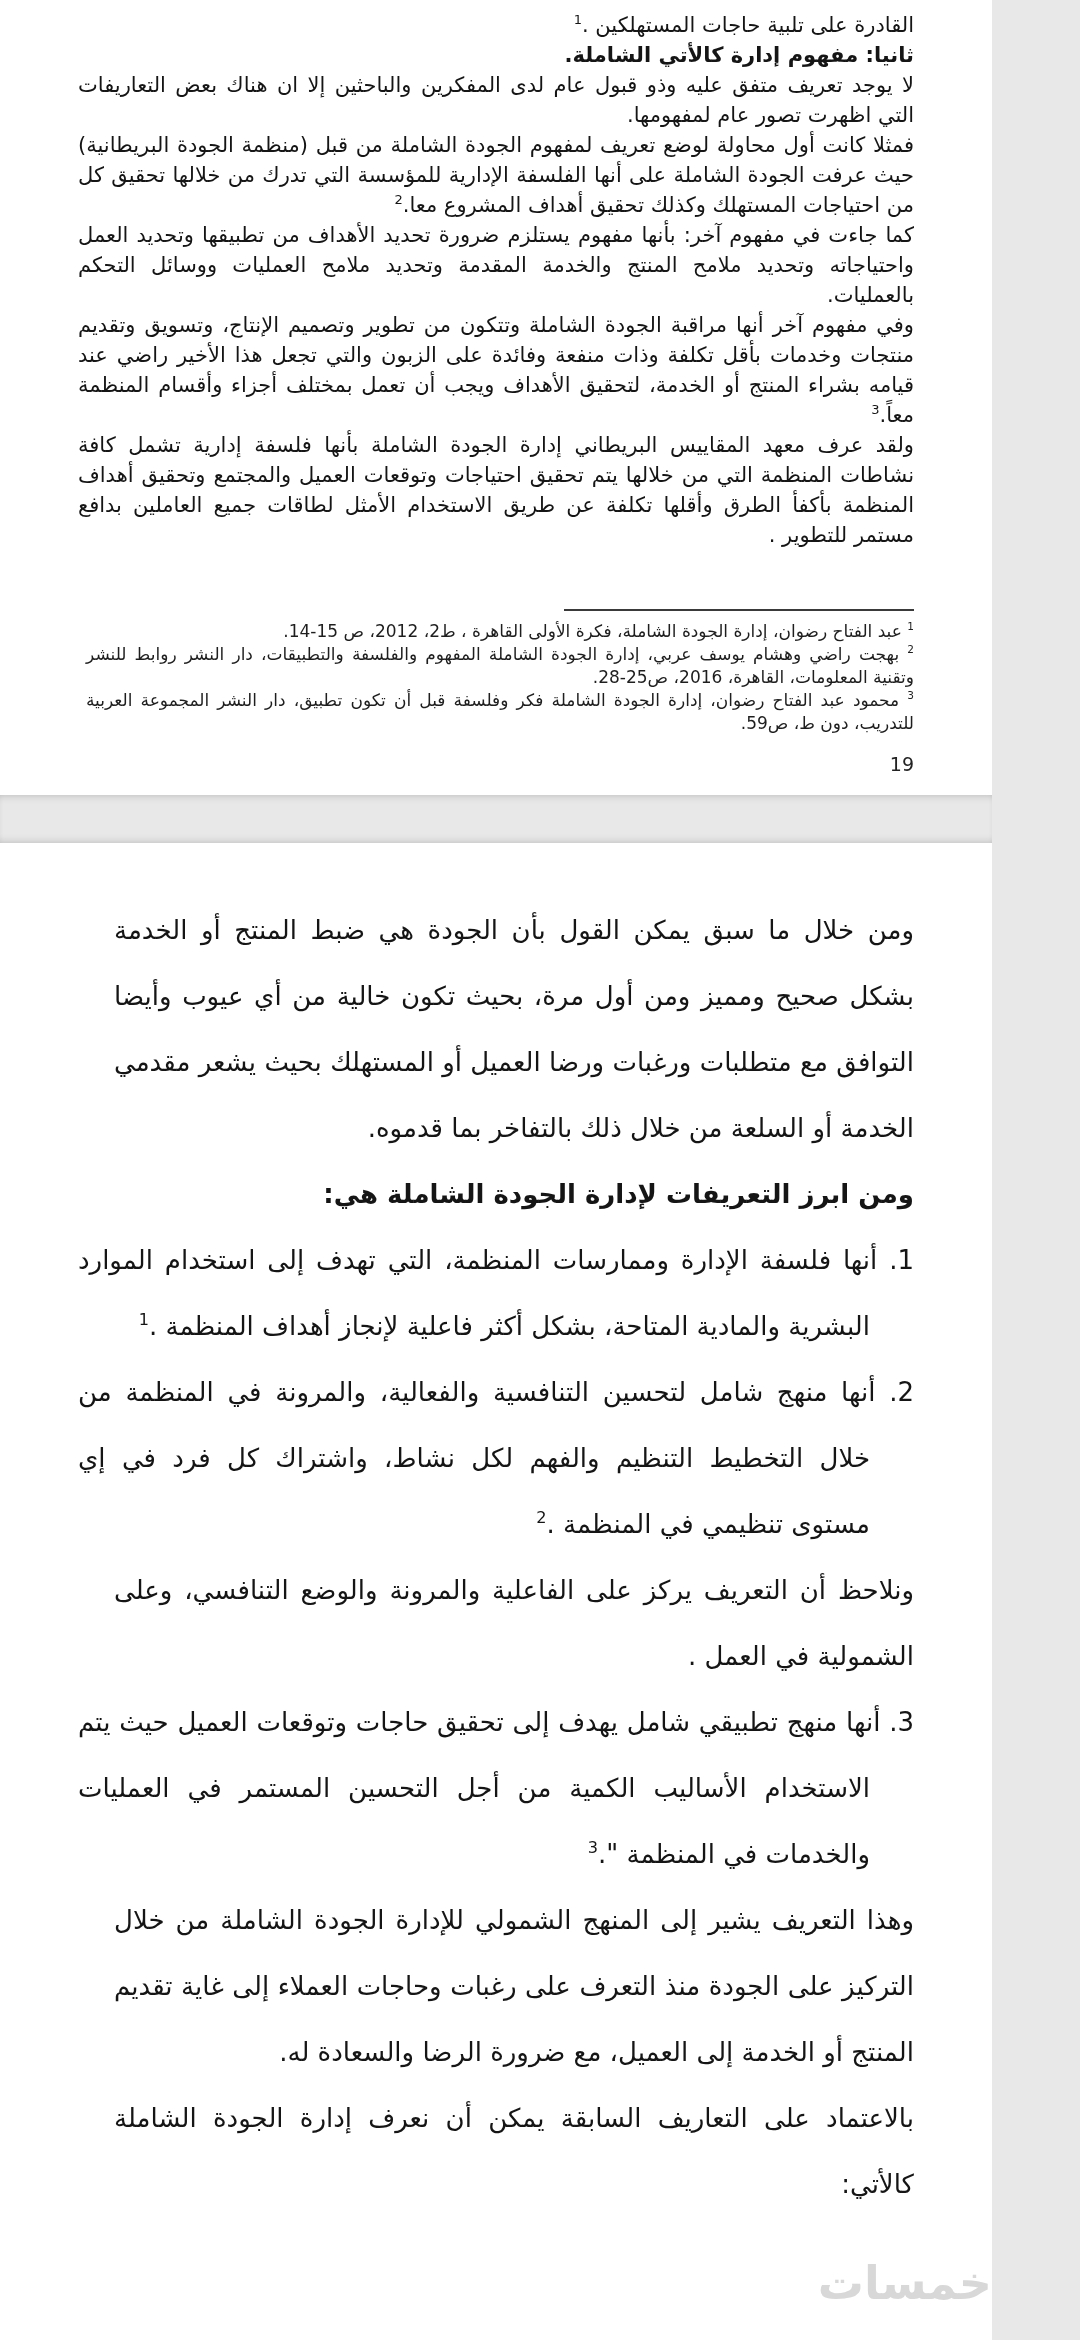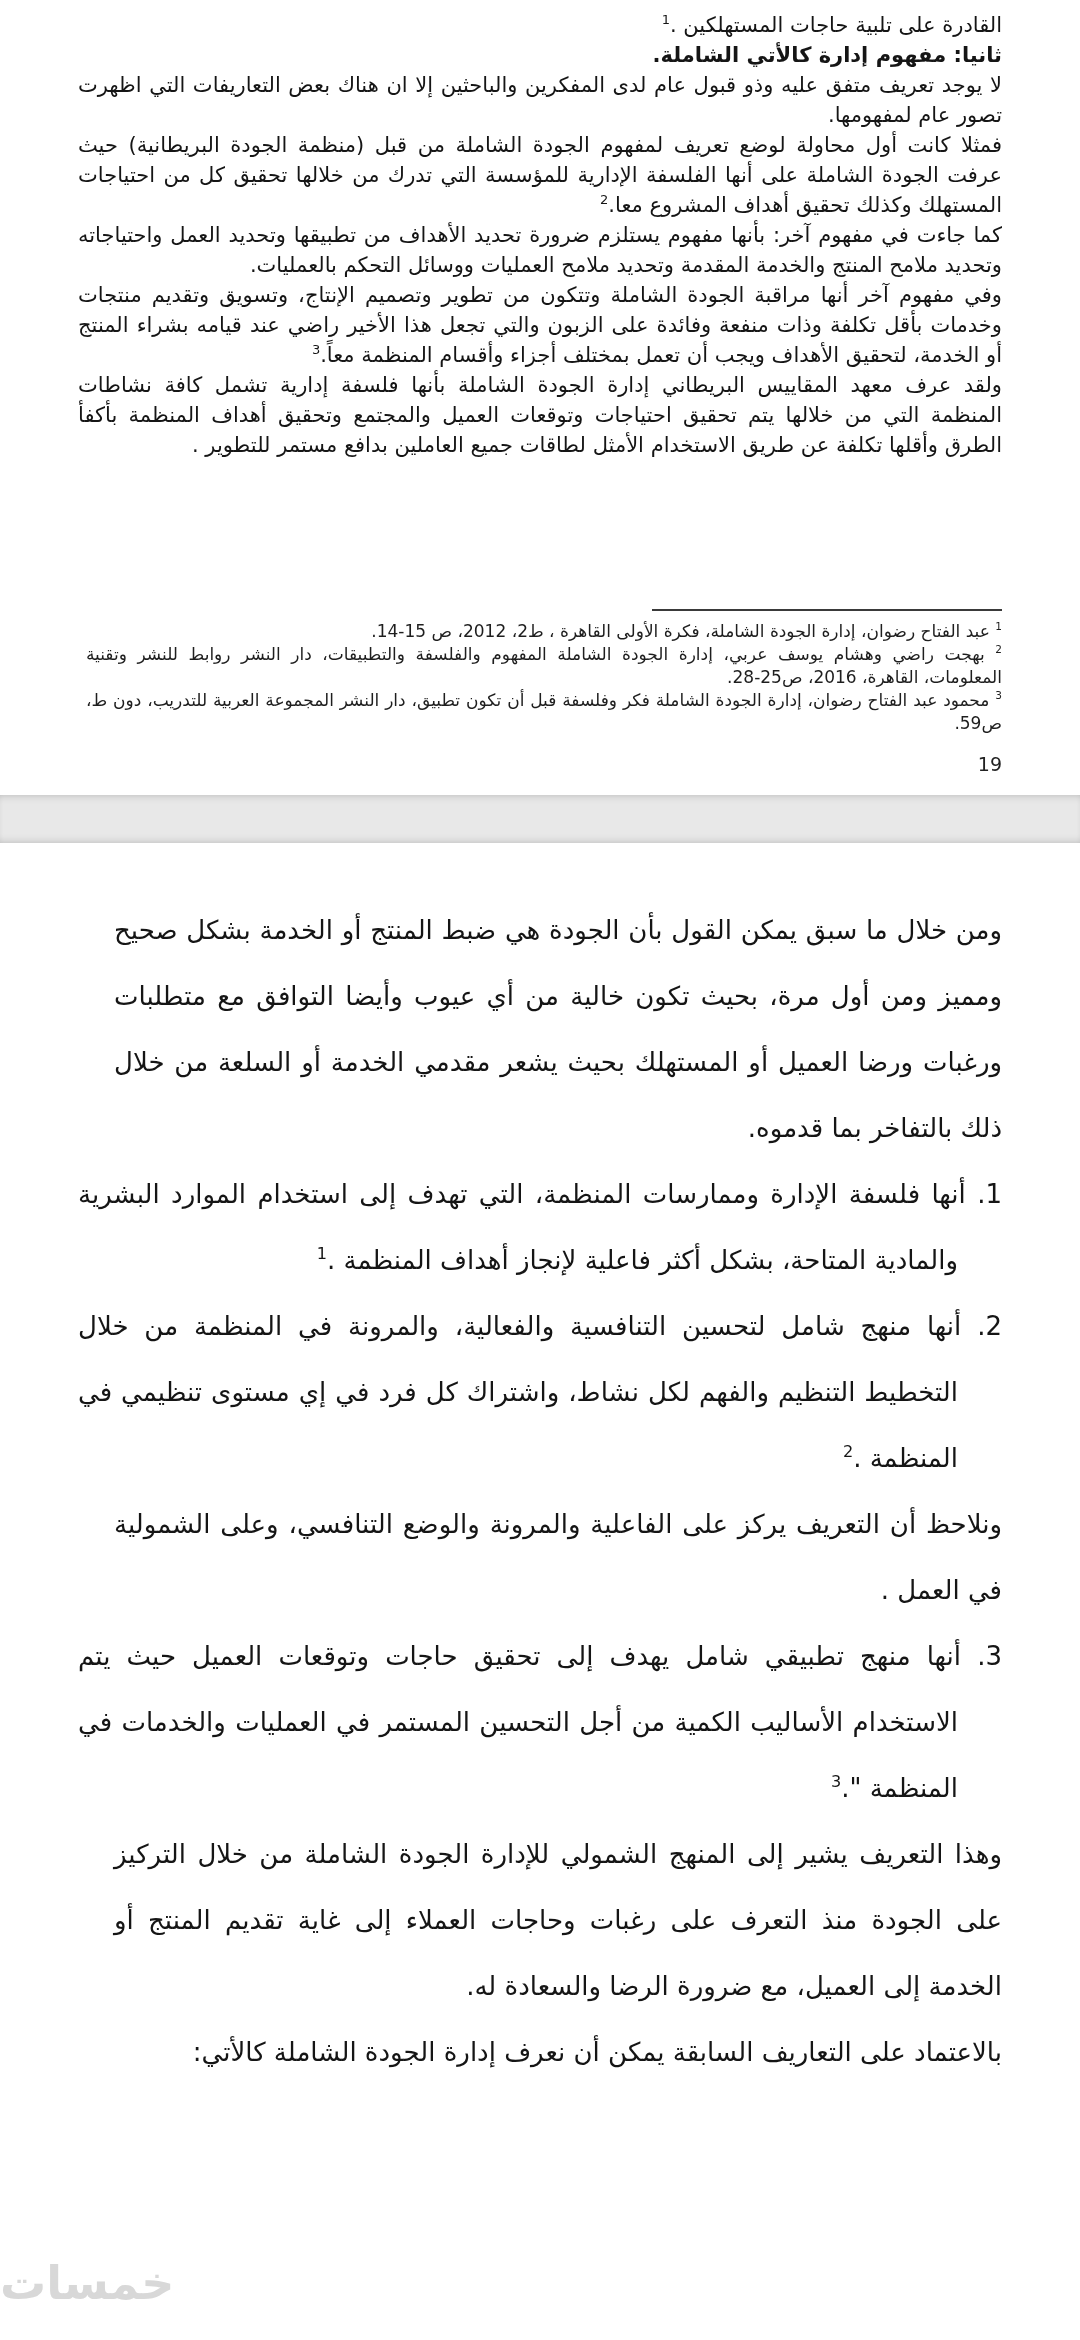--- a/index.html
+++ b/index.html
@@ -2,21 +2,21 @@
 <html lang="ar"><head>
 <meta charset="utf-8">
 <style>
   * { margin: 0; padding: 0; box-sizing: border-box; }
   html, body { background: #e8e8e8; }
   body {
     width: 1080px; height: 2340px;
     font-family: "DejaVu Sans", sans-serif;
     color: #151515;
   }
-  .screen { width: 1080px; height: 2340px; overflow: hidden; display: flex; flex-direction: column; }
+  .screen { width: 992px; height: 2340px; overflow: hidden; display: flex; flex-direction: column; }
   .page { background: #ffffff; direction: rtl; }
 
   
   .page--one {
     height: 795px; flex: 0 0 auto;
     padding: 10px 78px 16px 78px;
     display: flex; flex-direction: column;
     font-size: 21px; line-height: 30px;
     box-shadow: 0 1px 3px rgba(0,0,0,.18);
   }
@@ -40,21 +40,21 @@
     flex: 1 1 auto; position: relative;
     padding: 54px 78px 0 78px;
     font-size: 26px; line-height: 66px;
   }
   .page--two p { text-align: justify; margin-left: 36px; }
   .heading2 { font-size: 26px; font-weight: bold; line-height: 66px; }
   .list-item { padding-right: 44px; text-indent: -44px; text-align: justify; }
   .list-num { display: inline; }
   .watermark {
     position: absolute; bottom: 34px; left: 0; right: 0;
-    text-align: left; direction: rtl;
+    text-align: right; direction: rtl;
     color: #d8d8d8; font-size: 46px; font-weight: bold; letter-spacing: 1px;
     line-height: 1;
   }
 </style>
 </head>
 <body>
 
 <div class="screen">
 
   <section class="page page--one" dir="rtl">
@@ -82,20 +82,21 @@
     </div>
 
     <div class="page-number">19</div>
   </section>
 
   <div class="page-gap"></div>
 
   <section class="page page--two" dir="rtl">
     <p>ومن خلال ما سبق يمكن القول بأن الجودة هي ضبط المنتج أو الخدمة بشكل صحيح ومميز ومن أول مرة، بحيث تكون خالية من أي عيوب وأيضا التوافق مع متطلبات ورغبات ورضا العميل أو المستهلك بحيث يشعر مقدمي الخدمة أو السلعة من خلال ذلك بالتفاخر بما قدموه.</p>
 
+    <h2 class="heading2">ومن ابرز التعريفات لإدارة الجودة الشاملة هي:</h2>
 
     <div class="list-item"><span class="list-num">1.</span> <span>أنها فلسفة الإدارة وممارسات المنظمة، التي تهدف إلى استخدام الموارد البشرية والمادية المتاحة، بشكل أكثر فاعلية لإنجاز أهداف المنظمة .</span><sup>1</sup></div>
 
 
     <div class="list-item"><span class="list-num">2.</span> <span>أنها منهج شامل لتحسين التنافسية والفعالية، والمرونة في المنظمة من خلال التخطيط التنظيم والفهم لكل نشاط، واشتراك كل فرد في إي مستوى تنظيمي في المنظمة .</span><sup>2</sup></div>
 
     <p>ونلاحظ أن التعريف يركز على الفاعلية والمرونة والوضع التنافسي، وعلى الشمولية في العمل .</p>
 
     <div class="list-item"><span class="list-num">3.</span> <span>أنها منهج تطبيقي شامل يهدف إلى تحقيق حاجات وتوقعات العميل حيث يتم الاستخدام الأساليب الكمية من أجل التحسين المستمر في العمليات والخدمات في المنظمة ".</span><sup>3</sup></div>
 

